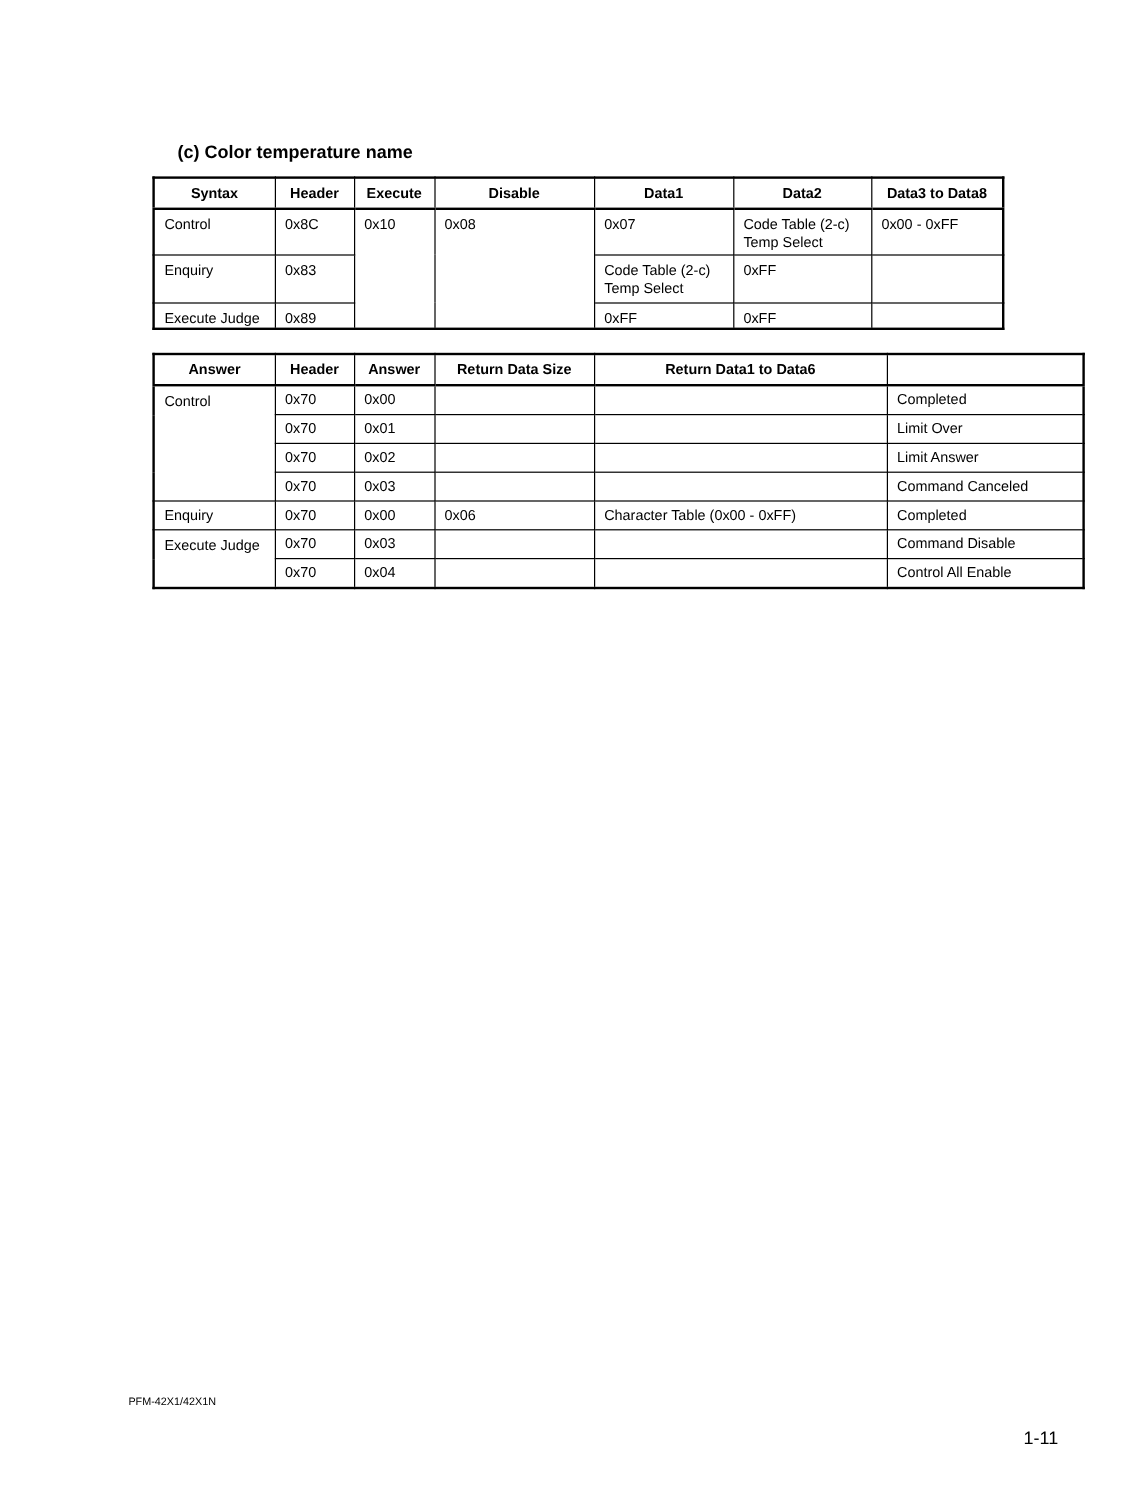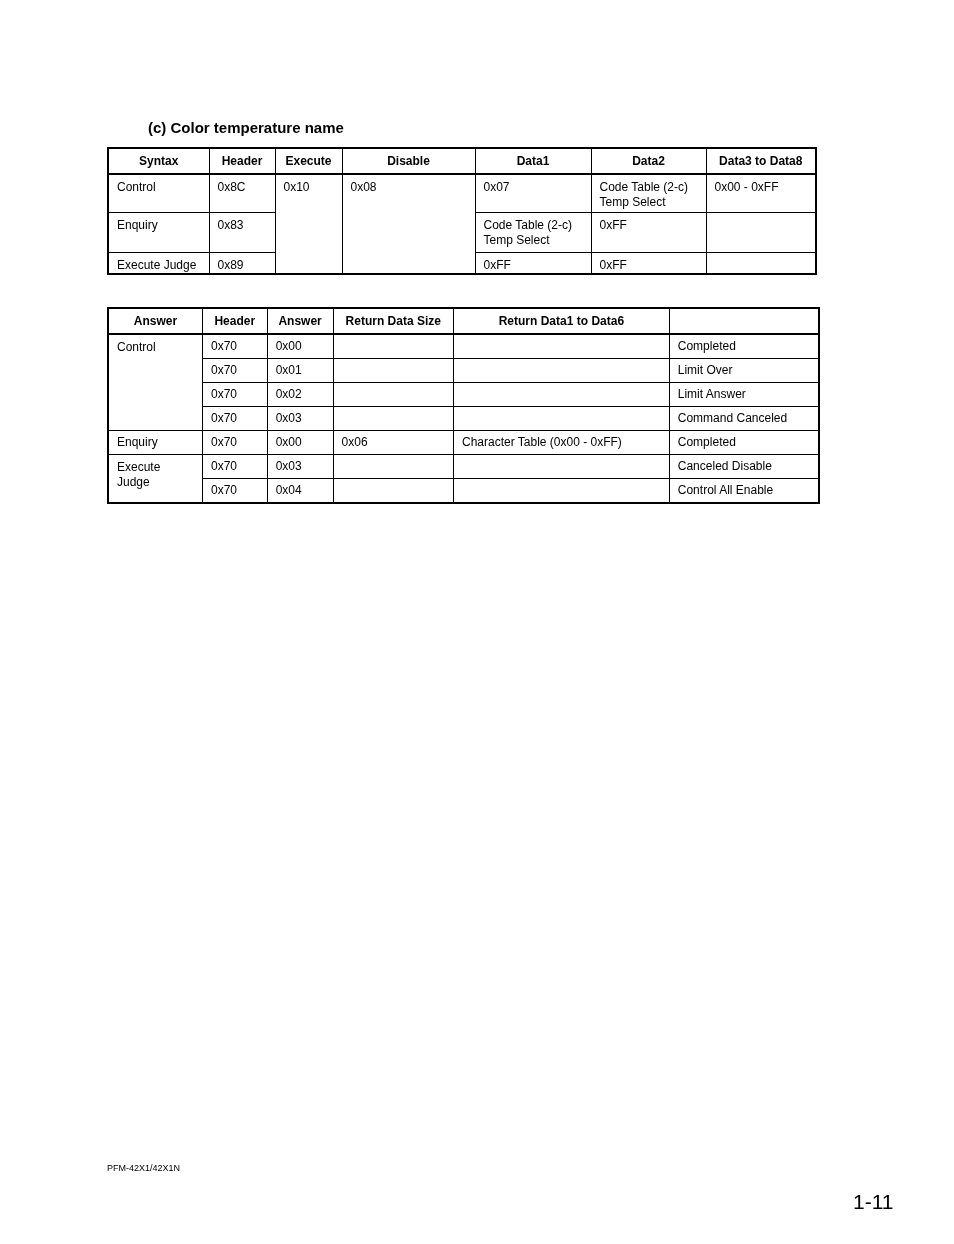--- a/index.html
+++ b/index.html
@@ -1,30 +1,30 @@
 <!DOCTYPE html>
 <html><head>
 <meta charset="utf-8">
 <style>
   html, body { margin: 0; padding: 0; background: #ffffff; }
   body { width: 954px; height: 1244px; position: relative; font-family: "Liberation Sans", sans-serif; color: #000; overflow: hidden; }
   .title { position: absolute; left: 107px; top: 119px; font-size: 15px; font-weight: bold; letter-spacing: 0; margin-left: 41px; }
-  table { position: absolute; border-collapse: collapse; font-size: 12px; }
+  table { position: absolute; border-collapse: collapse; font-size: 12px; margin-left: 20px; }
   td, th { border: 1px solid #000; padding: 0 8px; vertical-align: top; text-align: left; line-height: 15px; }
   th { font-weight: bold; text-align: center; vertical-align: middle; }
   .outer { border: 2px solid #000; }
   #cmd-table { left: 107px; top: 147px; width: 710px; }
   #cmd-table th { height: 24px; border-bottom: 2px solid #000; }
   #cmd-table td { padding-top: 5px; }
-  #ans-table { left: 107px; top: 307px; width: 713px; }
+  #ans-table { left: 107px; top: 294px; width: 777px; }
   #ans-table th { height: 24px; border-bottom: 2px solid #000; }
   #ans-table td { height: 23px; padding-top: 0; vertical-align: middle; }
   #ans-table td.top { vertical-align: top; padding-top: 5px; }
   .footer-left { position: absolute; left: 107px; top: 1163px; font-size: 9px; }
-  .footer-right { position: absolute; left: 853px; top: 1190px; font-size: 21px; }
+  .footer-right { position: absolute; left: 853px; top: 1190px; font-size: 15px; }
 </style>
 </head>
 <body>
 
 <div class="title">(c)  Color temperature name</div>
 
 <table id="cmd-table" class="outer">
   <colgroup>
     <col style="width:101px">
       <col style="width:66px">
@@ -126,21 +126,21 @@
     <td>0x06</td>
     <td>Character Table (0x00 - 0xFF)</td>
     <td>Completed</td>
   </tr>
   <tr>
     <td rowspan="2" class="top">Execute Judge</td>
     <td>0x70</td>
     <td>0x03</td>
     <td></td>
     <td></td>
-    <td>Canceled Disable</td>
+    <td>Command Disable</td>
   </tr>
   <tr>
     <td>0x70</td>
     <td>0x04</td>
     <td></td>
     <td></td>
     <td>Control All Enable</td>
   </tr>
 </tbody>
   </table>

